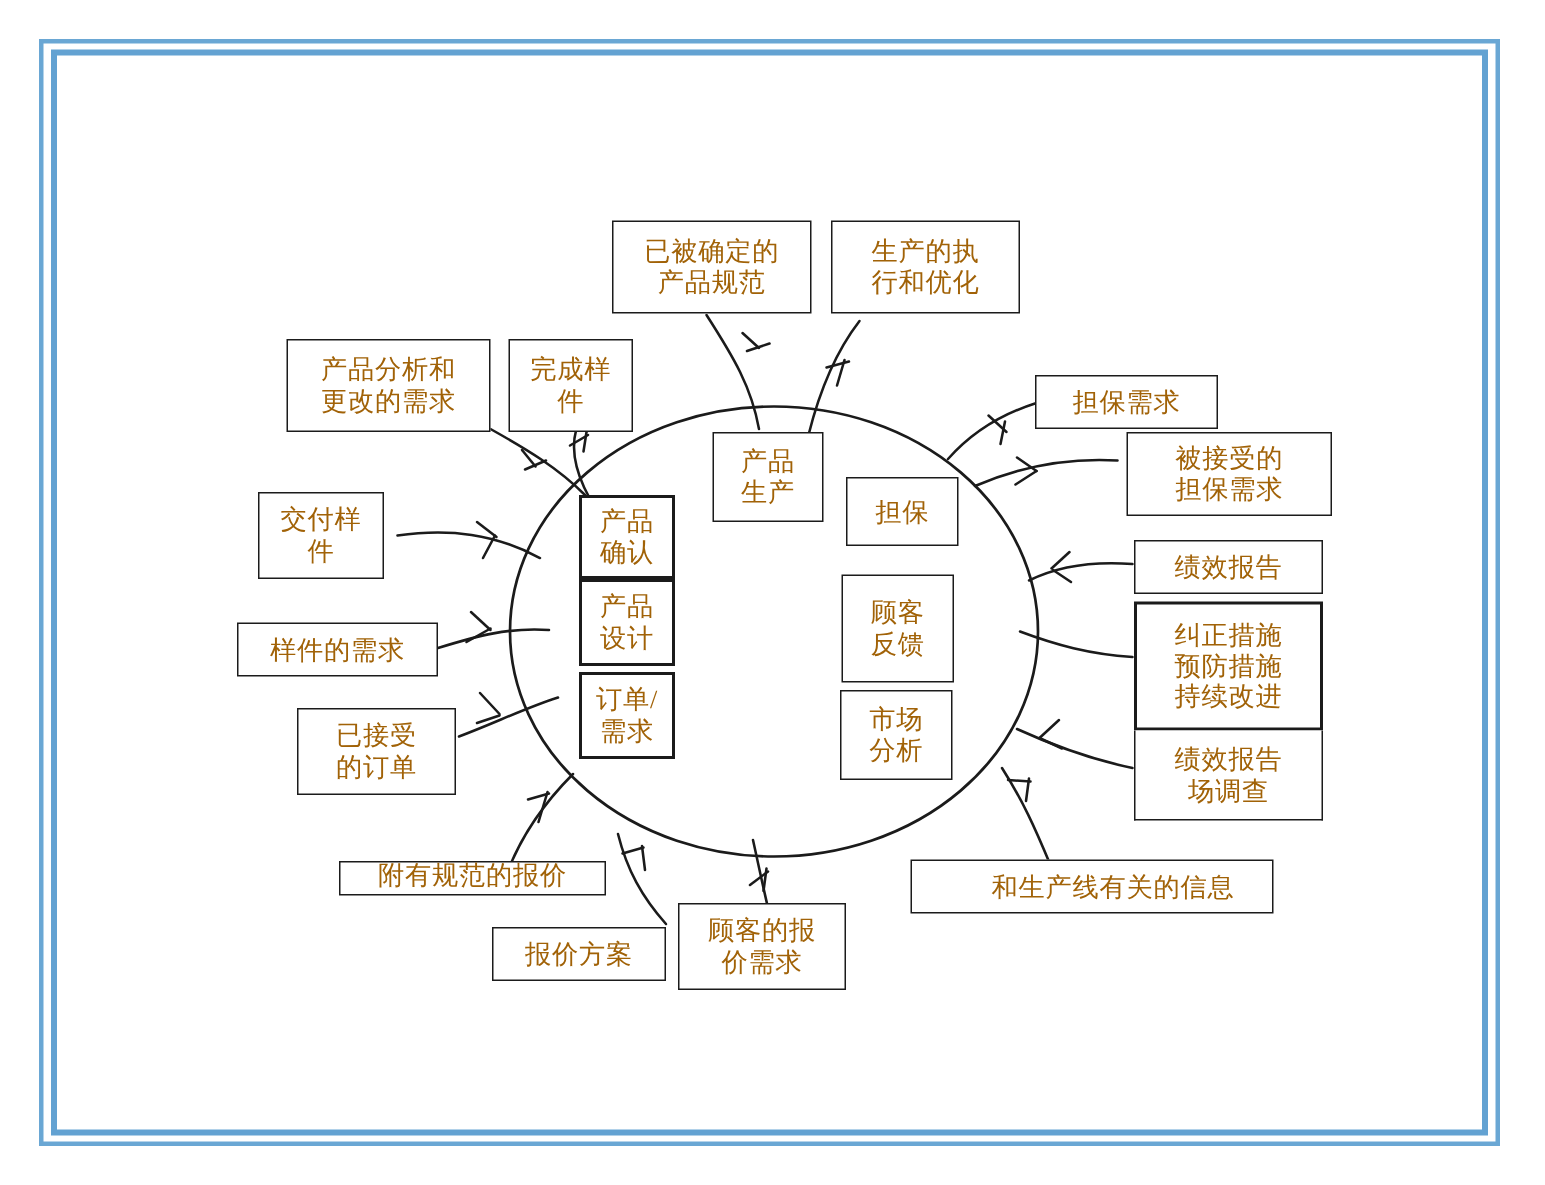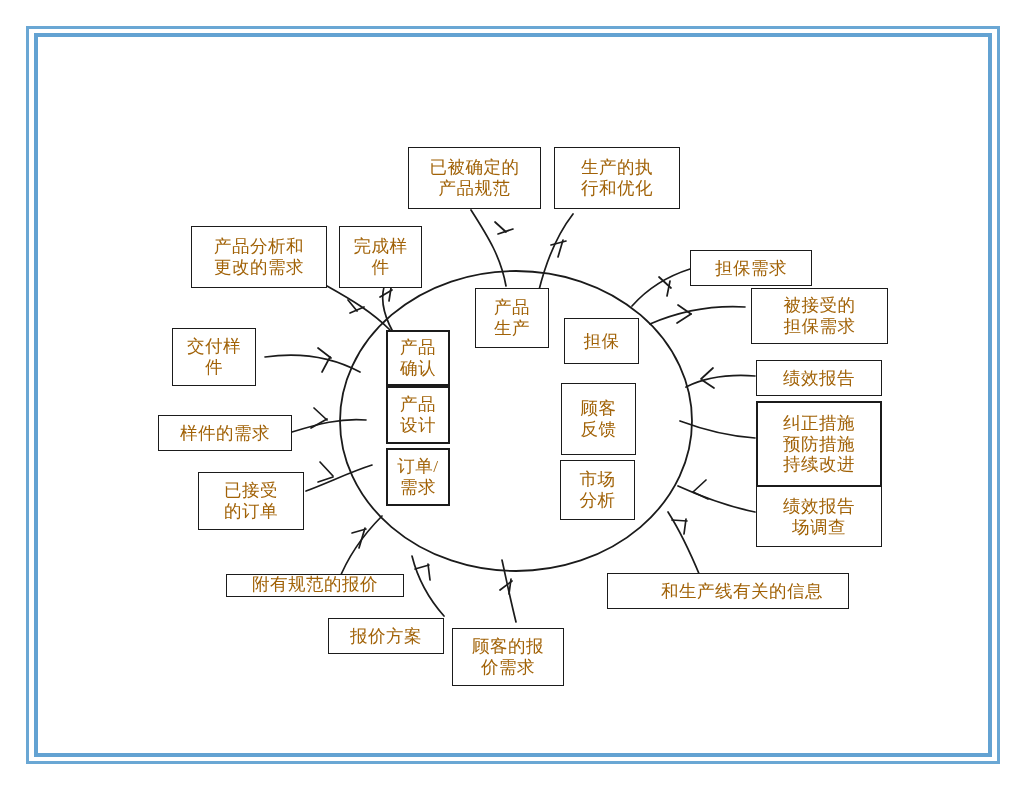--- a/index.html
+++ b/index.html
@@ -209,21 +209,21 @@
   <div class="box fs17" style="left:339px; top:226px; width:83px; height:62px;">完成样
 件</div>
   <div class="box fs17" style="left:172px; top:328px; width:84px; height:58px;">交付样
 件</div>
   <div class="box fs17" style="left:158px; top:415px; width:134px; height:36px;">样件的需求</div>
   <div class="box fs17" style="left:198px; top:472px; width:106px; height:58px;">已接受
 的订单</div>
 
   <div class="box fs17" style="left:226px; top:574px; width:178px; height:23px;font-family:Liberation Mono, monospace;">附有规范的报价</div>
   <div class="box fs17" style="left:328px; top:618px; width:116px; height:36px;">报价方案</div>
-  <div class="box fs17" style="left:452px; top:628px; width:112px; height:58px;">顾客的报
+  <div class="box fs17" style="left:452px; top:602px; width:112px; height:58px;">顾客的报
 价需求</div>
   <div class="box fs17" style="left:607px; top:573px; width:242px; height:36px;padding-left:28px;">和生产线有关的信息</div>
 
   <div class="box fs17" style="left:690px; top:250px; width:122px; height:36px;">担保需求</div>
   <div class="box fs17" style="left:751px; top:288px; width:137px; height:56px;">被接受的
 担保需求</div>
   <div class="box fs17" style="left:756px; top:360px; width:126px; height:36px;">绩效报告</div>
   <div class="box thick fs17" style="left:756px; top:401px; width:126px; height:86px;">纠正措施
 预防措施
 持续改进</div>

